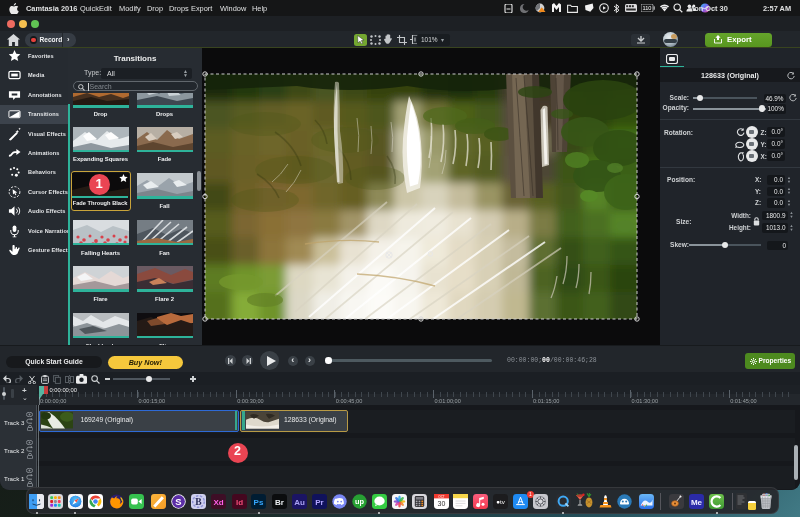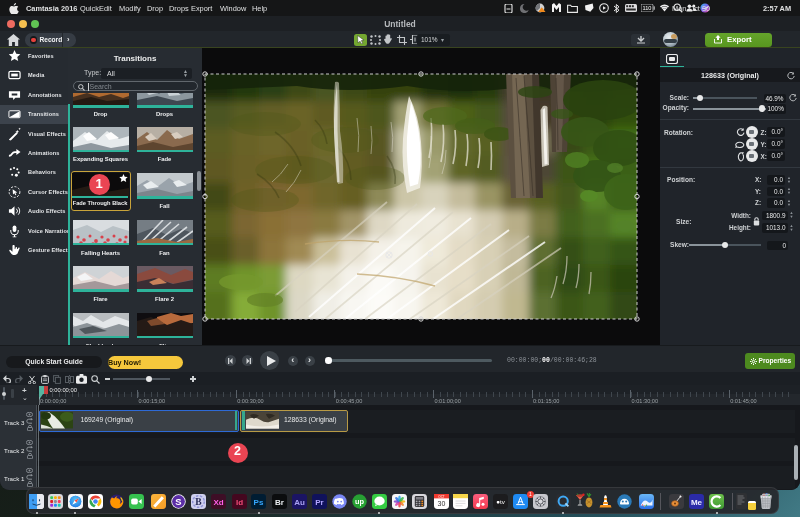--- a/index.html
+++ b/index.html
@@ -109,28 +109,27 @@
         <defs>
           <linearGradient id="siri" x1="0" y1="0" x2="1" y2="1">
             <stop offset="0" stop-color="#37c5f0"></stop>
             <stop offset=".5" stop-color="#7a5df0"></stop>
             <stop offset="1" stop-color="#e94f8a"></stop>
           </linearGradient>
         </defs>
         <circle cx="5" cy="5" r="4.6" fill="url(#siri)"></circle>
         <path d="M2 5.4c1.2-1 2.2.8 3.2.1s1.6-1.4 2.8-.7" stroke="#fff" stroke-width=".9" fill="none"></path>
       </svg>
-    <span class="mi" style="left:672px;font-weight:normal;">Mon Oct 30</span>
+    <span class="mi" style="left:688px;font-weight:bold;">Mon Oct 30</span>
     <span class="mi" style="left:763px;font-weight:bold;">2:57 AM</span>
   </div>
   <div id="titlebar"></div>
   <div class="tl" style="left:7px;background:#ee6b60;"></div>
   <div class="tl" style="left:19px;background:#f5bf4f;"></div>
   <div class="tl" style="left:31px;background:#61c454;"></div>
-  <div id="ttext">Untitled</div>
   <div id="toolbar">
     <svg class="abs" style="left:7px;top:3px;" width="13" height="12" viewBox="0 0 13 12">
         <path fill="#d7d9db" d="M6.5 0 13 5.5h-1.8V12H7.9V8H5.1v4H1.8V5.5H0z"></path>
       </svg>
     <div class="abs" style="left:25px;top:2px;width:51px;height:13.5px;background:#363c44;border-radius:6.8px;">
       <div class="abs" style="left:4.5px;top:3px;width:7.5px;height:7.5px;border-radius:50%;background:#15171a;"></div>
       <div class="abs" style="left:6px;top:4.5px;width:4.5px;height:4.5px;border-radius:50%;background:#e8413c;"></div>
       <span class="abs" style="left:14.5px;top:3.2px;color:#f2f3f4;font-size:6.6px;font-weight:bold;">Record</span>
       <div class="abs" style="left:37px;top:0;width:1.2px;height:13.5px;background:#23272c;"></div>
       <span class="abs" style="left:42px;top:2.2px;color:#e9eaeb;font-size:7.6px;font-weight:bold;">›</span>
@@ -781,21 +780,21 @@
         </svg>
       <div class="abs" style="left:10px;top:193px;width:16px;color:#cfd2d4;font-size:6.6px;font-weight:bold;">Skew:</div>
       <div class="abs" style="left:28.5px;top:196px;width:72px;height:2px;background:#4a545c;"></div>
       <div class="abs" style="left:28.5px;top:196px;width:36px;height:2px;background:#8b949b;"></div>
       <div class="abs" style="left:61.5px;top:193.5px;width:6.5px;height:6.5px;border-radius:50%;background:#e8e9ea;"></div>
       <div class="abs" style="left:106.5px;top:192.5px;width:21.5px;height:9.5px;background:#14171b;border-radius:2px;color:#e9eaeb;font-size:6.4px;text-align:right;padding:1.4px 2px 0 0;">0</div>
     </div>
   </div>
   <div id="ctrlbar">
     <div class="abs" style="left:6px;top:10px;width:96px;height:11.5px;background:#17191c;border-radius:6px;color:#e9eaeb;font-size:6.8px;font-weight:bold;text-align:center;padding-top:2.4px;">Quick Start Guide</div>
-    <div class="abs" style="left:108px;top:9.5px;width:74.5px;height:13px;background:#f6c83c;border-radius:7px;color:#201a03;font-size:7.2px;font-weight:bold;text-align:left;padding-top:2.6px;">Buy Now!</div>
+    <div class="abs" style="left:108px;top:9.5px;width:74.5px;height:13px;background:#f6c83c;border-radius:7px;color:#201a03;font-size:7.2px;font-weight:bold;text-align:center;padding-top:2.6px;font-style:italic;">Buy Now!</div>
     <div class="abs" style="left:225px;top:9.3px;width:11px;height:11px;border-radius:50%;background:#3a4046;">
         <svg class="abs" style="left:2.5px;top:2.8px;" width="6" height="6" viewBox="0 0 6 6">
           <path fill="#cfd2d4" d="M4.5 0v6L1.5 3z"></path>
           <rect x="0" y="0" width="1.3" height="6" fill="#cfd2d4"></rect>
         </svg>
       </div>
     <div class="abs" style="left:242px;top:9.3px;width:11px;height:11px;border-radius:50%;background:#3a4046;">
         <svg class="abs" style="left:2.5px;top:2.8px;" width="6" height="6" viewBox="0 0 6 6">
           <path fill="#cfd2d4" d="M1.5 0v6l3-3z"></path>
           <rect x="4.7" y="0" width="1.3" height="6" fill="#cfd2d4"></rect>

